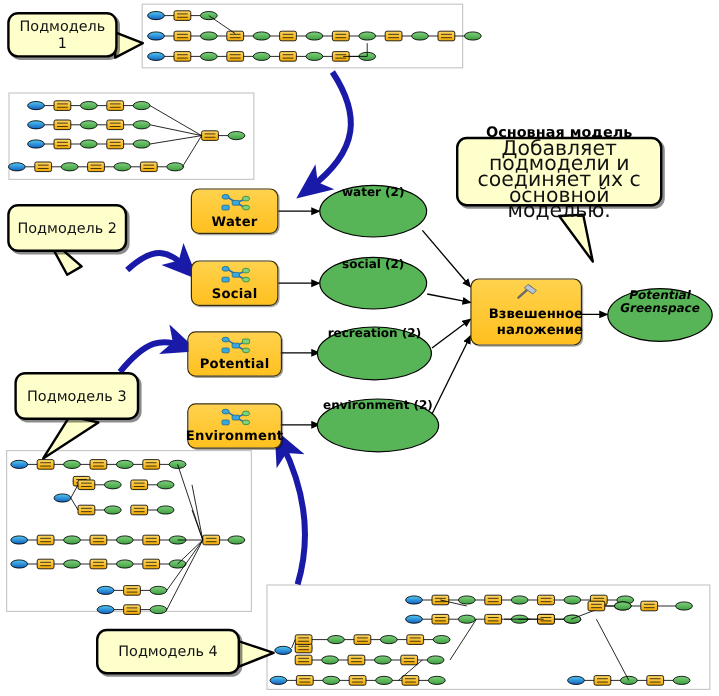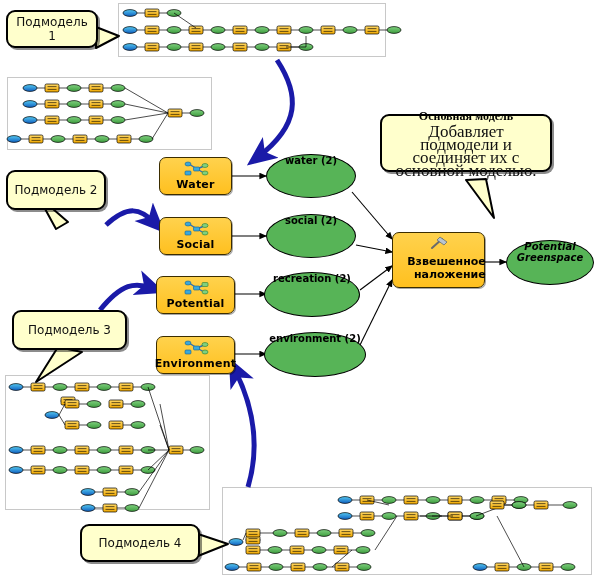--- a/index.html
+++ b/index.html
@@ -515,28 +515,28 @@
       <path d="M466,180 L494,218 L486,179 z"></path>
     </g>
   </svg>
 
   <div class="callout" style="left:6px;top:10px;width:92px;height:38px;">
     <span class="t1">Подмодель 1</span>
   </div>
   <div class="callout" style="left:6px;top:170px;width:100px;height:40px;">
     <span class="t1">Подмодель 2</span>
   </div>
-  <div class="callout" style="left:12px;top:310px;width:115px;height:40px;">
+  <div class="callout" style="left:12px;top:310px;width:104px;height:40px;">
     <span class="t1">Подмодель 3</span>
   </div>
   <div class="callout" style="left:80px;top:524px;width:120px;height:38px;">
     <span class="t1">Подмодель 4</span>
   </div>
 
-  <div class="callout info" style="left:380px;top:114px;width:172px;height:58px;font-family:Liberation Serif, serif;">
+  <div class="callout info" style="left:380px;top:114px;width:172px;height:58px;">
     <div class="hd">Основная модель</div>
     <div class="bd">Добавляет подмодели и соединяет их с основной моделью.</div>
   </div>
 
   <div class="proc" style="left:159px;top:157px;width:73px;height:38px;">
     <svg class="gp" width="26" height="16" viewBox="0 0 26 16">
       <path d="M6,3 L14,8 M14,8 L21,5 M14,8 L21,12" stroke="#2f6fb0" stroke-width="1.4" fill="none"></path>
       <ellipse cx="5" cy="3" rx="3" ry="2" fill="#39a9dc" stroke="#15608e" stroke-width=".6"></ellipse>
       <ellipse cx="22" cy="4.5" rx="3" ry="2" fill="#7fd07f" stroke="#2d7a2d" stroke-width=".6"></ellipse>
       <rect x="10.5" y="6" width="6" height="4" rx="1" fill="#39a9dc" stroke="#15608e" stroke-width=".6"></rect>

